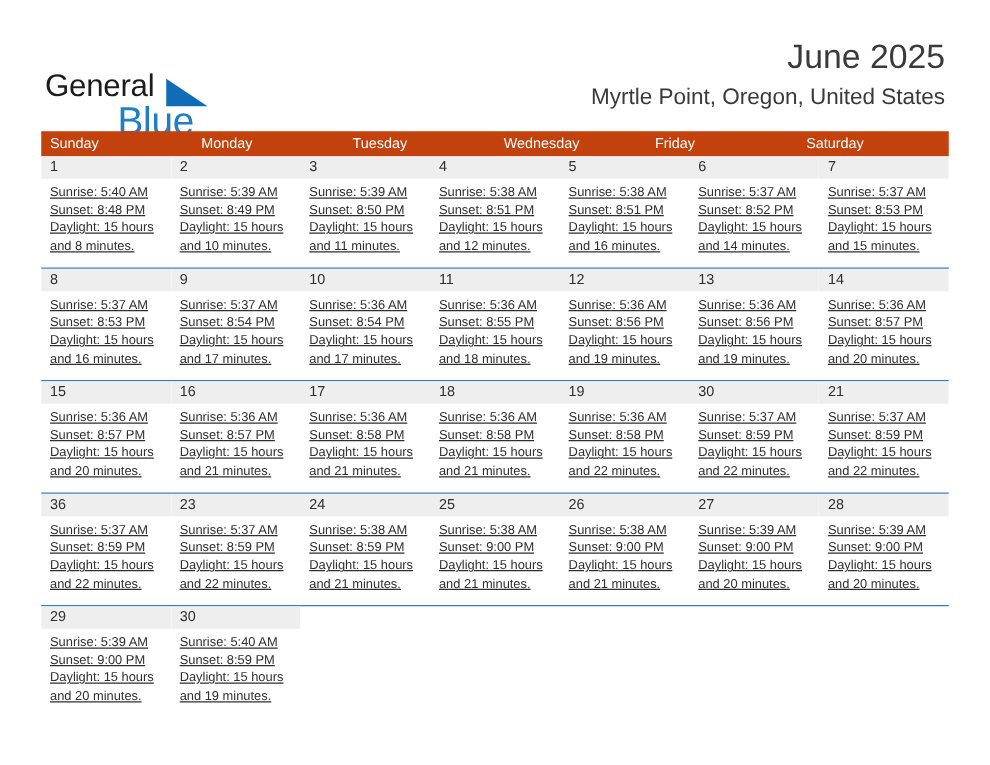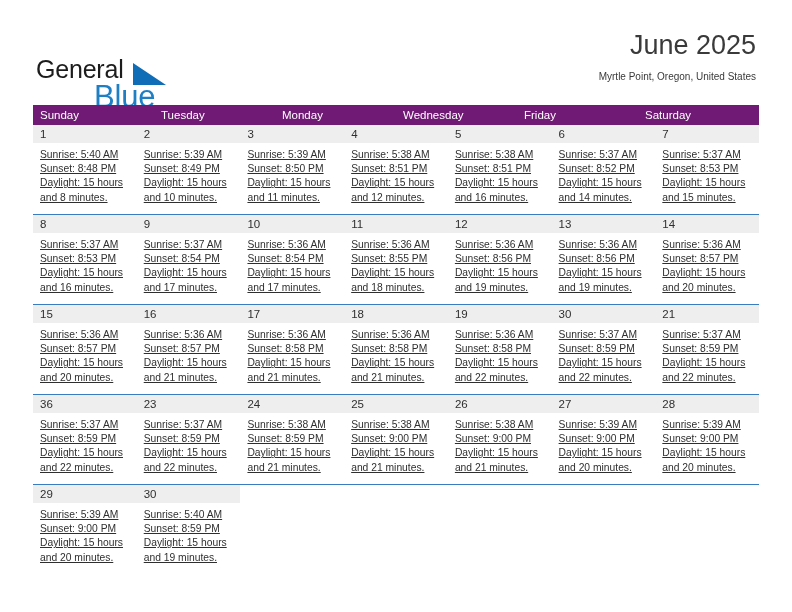--- a/index.html
+++ b/index.html
@@ -72,37 +72,37 @@
     text-align: right;
   }
   .cal-title {
     font-size: 27px;
     color: #3a3a3a;
     font-weight: normal;
     line-height: 34px;
     white-space: nowrap;
   }
   .cal-subtitle {
-    font-size: 10px;
+    font-size: 18px;
     color: #3a3a3a;
     line-height: 22px;
     margin-top: 4px;
     white-space: nowrap;
   }
 
   
   .calendar {
     position: absolute;
     left: 33px;
     top: 105px;
     width: 726px;
   }
   .weekday-row {
     display: flex;
-    background: #701a75;
+    background: #c2410c;
     height: 20px;
   }
   .weekday {
     flex: 1 1 0;
     color: #ffffff;
     font-size: 11.5px;
     line-height: 20px;
     padding-left: 7px;
     box-sizing: border-box;
     white-space: nowrap;
@@ -164,22 +164,22 @@
       <div class="cal-title">June 2025</div>
       <div class="cal-subtitle">Myrtle Point, Oregon, United States</div>
     </div>
 
   </div>
 
   <div class="calendar">
 
     <div class="weekday-row">
       <div class="weekday">Sunday</div>
+      <div class="weekday">Monday</div>
       <div class="weekday">Tuesday</div>
-      <div class="weekday">Monday</div>
       <div class="weekday">Wednesday</div>
       <div class="weekday">Friday</div>
       <div class="weekday">Saturday</div>
     </div>
 
     <div id="weeks-container">
         <div class="week-row first">
           <div class="day-cell">
             <div class="day-num-band">
               <div class="day-num">1</div>

